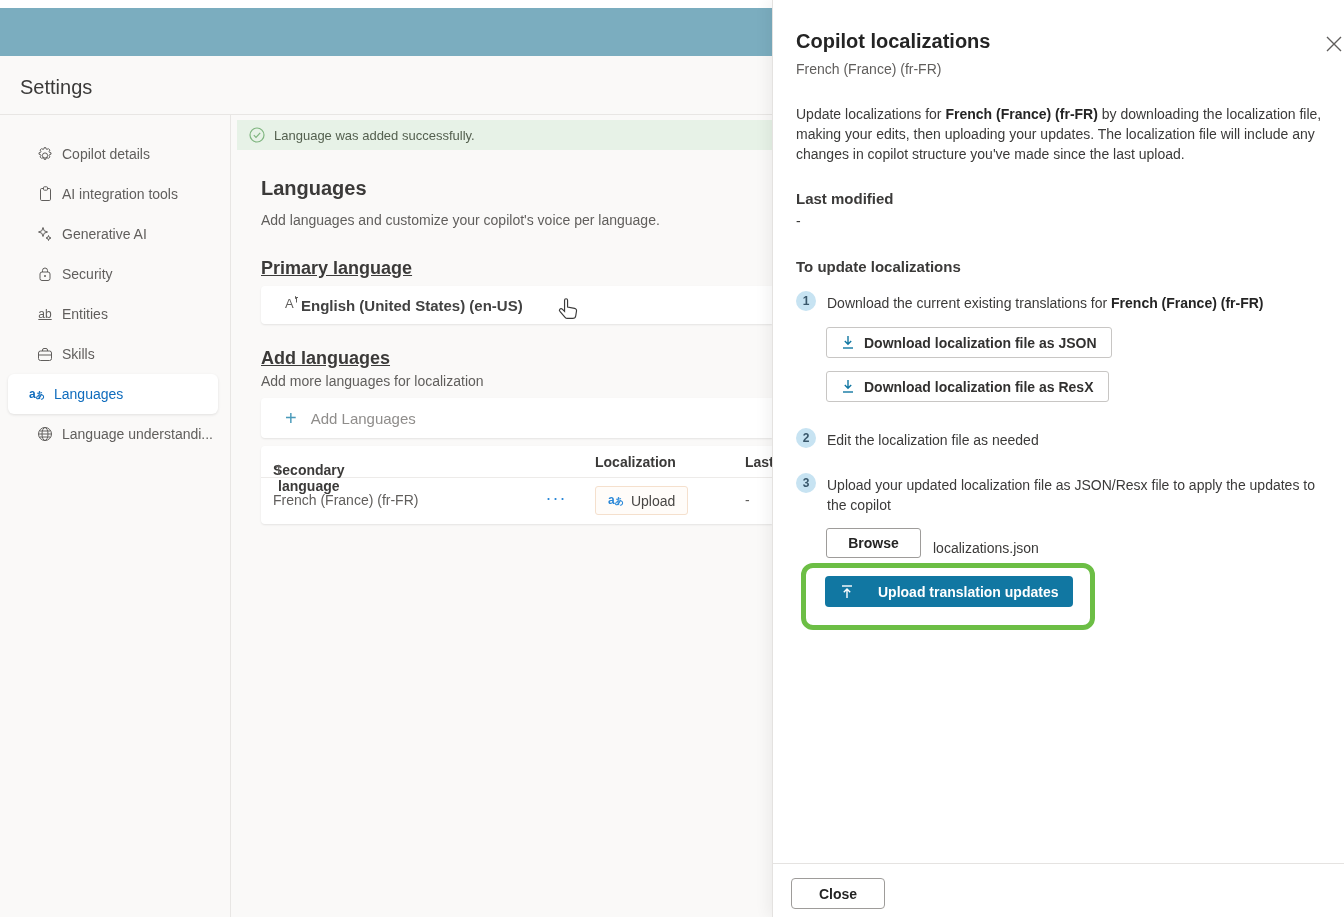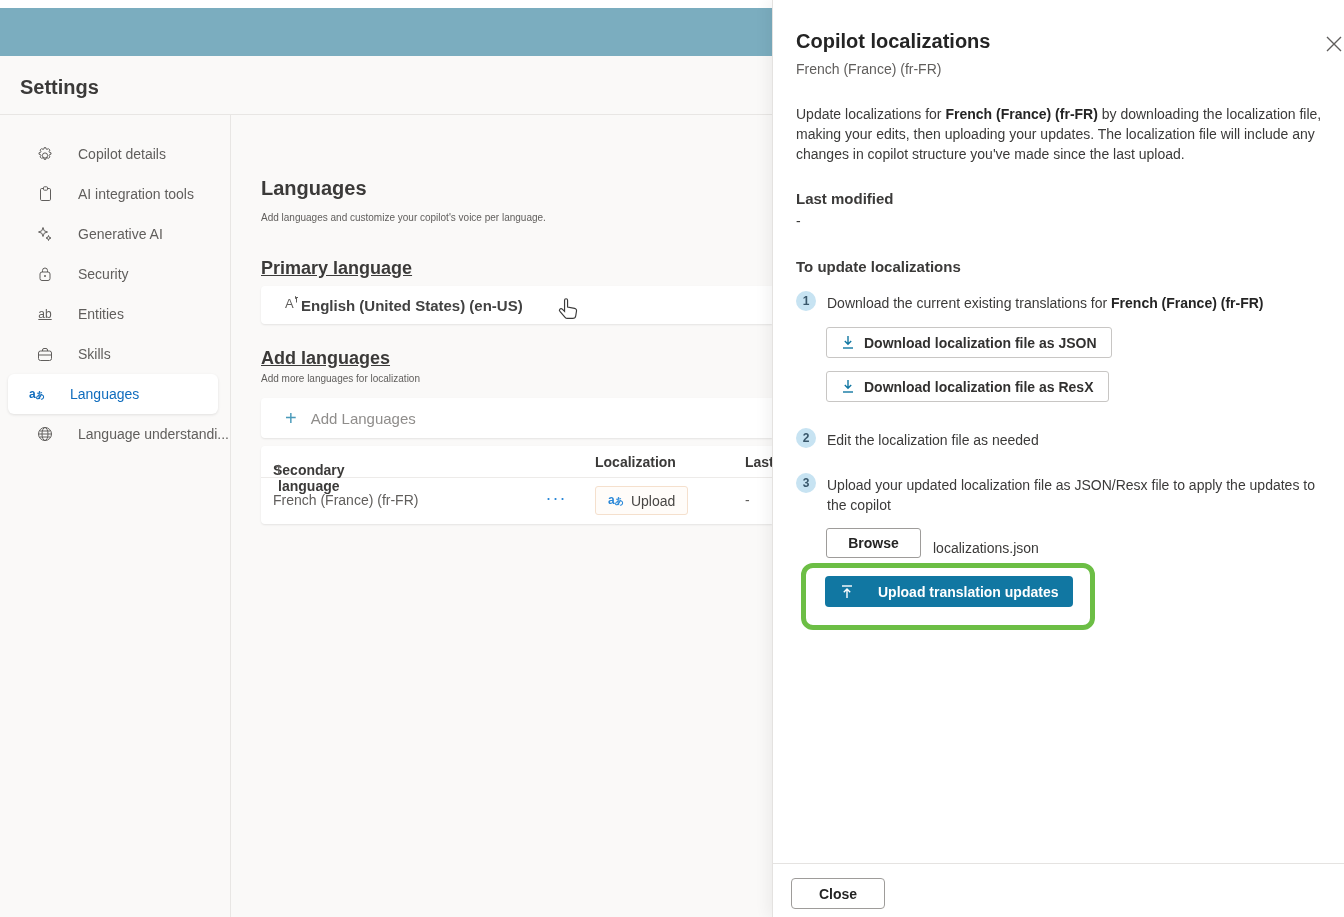--- a/index.html
+++ b/index.html
@@ -2,41 +2,41 @@
 <html><head>
 <meta charset="utf-8">
 <style>
   * { margin:0; padding:0; box-sizing:border-box; }
   html,body { width:1344px; height:917px; background:#fff; font-family:"Liberation Sans", sans-serif; color:#323130; }
   .screen { position:relative; width:1344px; height:917px; overflow:hidden; background:#fff; }
 
   
   .teal-bar { position:absolute; left:0; top:8px; width:772px; height:48px; background:#7badbf; }
   .left-region { position:absolute; left:0; top:56px; width:772px; height:861px; background:#faf9f8; }
-  .settings-title { position:absolute; left:20px; top:76px; font-size:20px; font-weight:700; color:#3b3a39; }
+  .settings-title { position:absolute; left:20px; top:76px; font-size:20px; font-weight:400; color:#3b3a39; }
   .h-divider { position:absolute; left:0; top:114px; width:772px; height:1px; background:#e8e6e4; }
   .v-divider { position:absolute; left:230px; top:115px; width:1px; height:802px; background:#e8e6e4; }
 
   
   .sidebar { position:absolute; left:0; top:134px; width:230px; }
   .nav-item { position:relative; height:40px; display:flex; align-items:center; padding-left:36px; cursor:pointer; color:#605e5c; font-size:14px; }
-  .nav-item .nav-ic { width:18px; height:18px; display:flex; align-items:center; justify-content:center; margin-right:24px; color:#605e5c; font-size:15px; }
+  .nav-item .nav-ic { width:18px; height:18px; display:flex; align-items:center; justify-content:center; margin-right:8px; color:#605e5c; font-size:15px; }
   .nav-item.selected { margin:0 12px 0 8px; padding-left:20px; background:#fff; border-radius:6px; box-shadow:0 1px 3px rgba(0,0,0,.10); color:#0f6cbd; }
   .nav-item.selected .nav-ic { color:#0f6cbd; }
   .entities-glyph { font-size:12px; text-decoration:underline; letter-spacing:0; }
   .translate-glyph { font-size:12px; font-weight:600; }
   .translate-glyph .jp { font-size:9px; font-family:"DejaVu Sans", sans-serif; }
 
   
   .banner { position:absolute; left:237px; top:120px; width:535px; height:30px; background:#e7f2e7; display:flex; align-items:center; }
   .banner .check-ic { margin-left:12px; width:16px; height:16px; }
   .banner .banner-text { margin-left:9px; font-size:13px; color:#54604f; }
 
   .sec-title { position:absolute; left:261px; font-size:20px; font-weight:600; color:#3b3a39; }
-  .sec-sub { position:absolute; left:261px; font-size:10px; color:#605e5c; }
+  .sec-sub { position:absolute; left:261px; font-size:14px; color:#605e5c; }
   .grp-title { position:absolute; left:261px; font-size:18px; font-weight:600; color:#3b3a39;text-decoration:underline; }
 
   .card { position:absolute; left:261px; width:511px; background:#fff; border-radius:4px 0 0 4px; box-shadow:0 1px 2px rgba(0,0,0,.09); }
   .primary-card { top:286px; height:38px; display:flex; align-items:center; cursor:pointer; }
   .primary-card .lang-ic { margin-left:22px; }
   .primary-card .lang-text { margin-left:0; font-size:15px; font-weight:600; color:#424242; }
 
   .addlang-card { top:398px; height:40px; display:flex; align-items:center; cursor:pointer; }
   .addlang-card .plus-ic { margin-left:24px; color:#4a9aba; font-size:20px; font-weight:400; line-height:20px; }
   .addlang-card .addlang-label { margin-left:14px; font-size:15px; color:#8f8d8b; }
@@ -166,20 +166,27 @@
         <svg width="16" height="16" viewBox="0 0 16 16">
             <circle cx="8" cy="8" r="6.5" fill="none" stroke="currentColor"></circle>
             <ellipse cx="8" cy="8" rx="3" ry="6.5" fill="none" stroke="currentColor"></ellipse>
             <path d="M1.8 8h12.4M2.6 5h10.8M2.6 11h10.8" stroke="currentColor" fill="none"></path>
           </svg>
       </span>
       <span>Language understandi...</span>
     </div>
   </div>
 
+  <div class="banner">
+    <svg class="check-ic" viewBox="0 0 16 16">
+        <circle cx="8" cy="8" r="7" fill="none" stroke="#7fb57f" stroke-width="1.2"></circle>
+        <path d="M4.8 8.2 7 10.4 11.2 5.8" fill="none" stroke="#7fb57f" stroke-width="1.2"></path>
+      </svg>
+    <span class="banner-text">Language was added successfully.</span>
+  </div>
 
   <div class="sec-title" style="top:177px">Languages</div>
   <div class="sec-sub" style="top:212px">Add languages and customize your copilot's voice per language.</div>
 
   <div class="grp-title" style="top:258px">Primary language</div>
   <div class="card primary-card">
     <span class="lang-ic">
       <svg width="18" height="18" viewBox="0 0 18 18">
           <text x="2" y="14" font-size="13" fill="#605e5c" font-family="Liberation Sans, sans-serif">A</text>
           <path d="M12 3.5h3M13.5 3.5v5" stroke="#605e5c" fill="none"></path>

